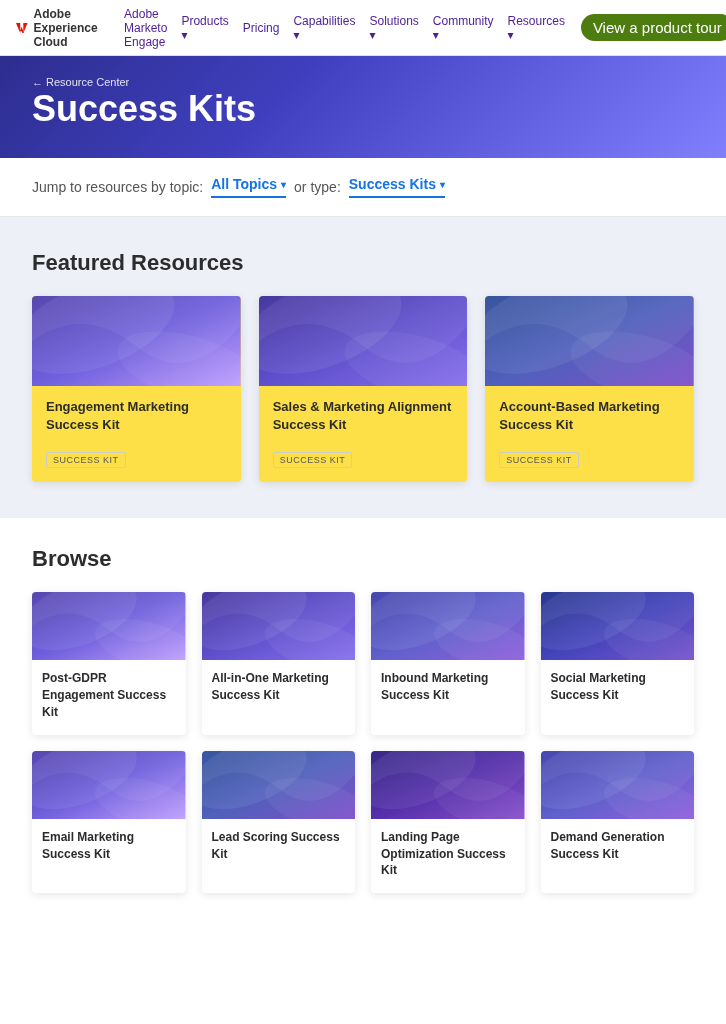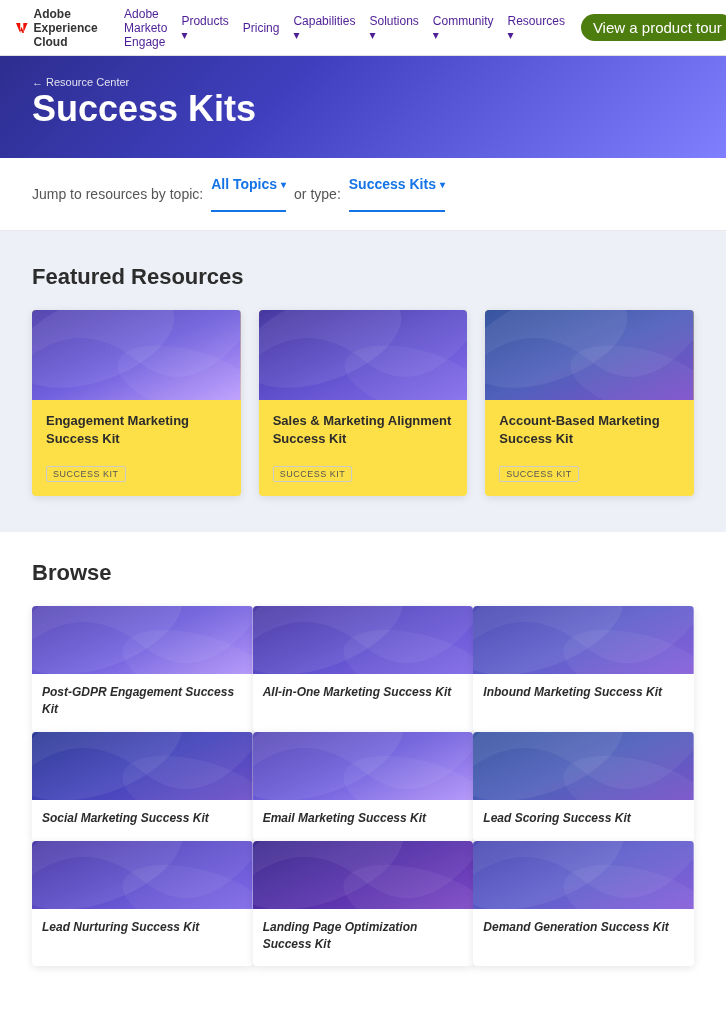--- a/index.html
+++ b/index.html
@@ -52,21 +52,21 @@
     }
     .filter-label { font-size: 14px; color: #555; }
     .filter-dropdown {
       display: inline-flex;
       align-items: center;
       gap: 4px;
       font-size: 14px;
       font-weight: 600;
       color: #1473e6;
       border-bottom: 2px solid #1473e6;
-      padding-bottom: 18px;
+      padding-bottom: 4px;
       cursor: pointer;
     }
     .filter-dropdown .chevron { font-size: 10px; }
     .filter-sep { color: #555; font-size: 14px; }
 
     
     .featured-section {
       background: #eef0f8;
       padding: 33px 32px 36px;
     }
@@ -105,23 +105,22 @@
       border: 1px solid #ccc;
       padding: 2px 6px;
       border-radius: 2px;
       text-transform: uppercase;
     }
 
     
     .browse-section { padding: 28px 32px 36px; background: #fff; }
     .browse-grid {
       display: grid;
-      grid-template-columns: repeat(3, 1fr);
-      gap: 0;
-      font-style: italic;
+      grid-template-columns: repeat(4, 1fr);
+      gap: 16px;
     }
     .browse-card {
       background: #fff;
       border-radius: 4px;
       box-shadow: 0 2px 8px rgba(0,0,0,0.1);
       overflow: hidden;
       cursor: pointer;
     }
     .browse-thumb {
       width: 100%;
@@ -348,38 +347,20 @@
     <ellipse cx="150" cy="70" rx="70" ry="30" fill="rgba(255,255,255,0.05)" transform="rotate(15 150 70)"></ellipse>
     <path d="M0,45 Q50,10 100,50 T200,30 L200,0 L0,0 Z" fill="rgba(255,255,255,0.06)"></path>
   </svg></div>
     <div class="browse-body">
       <div class="browse-title">Lead Scoring Success Kit</div>
     </div>
   </div>
       <div class="browse-card">
     <div class="browse-thumb"><svg viewBox="0 0 200 90" xmlns="http://www.w3.org/2000/svg" preserveAspectRatio="xMidYMid slice">
     <defs>
-      <linearGradient id="ggrad-violet" x1="0%" y1="0%" x2="100%" y2="100%">
-        <stop offset="0%" stop-color="#3a2a99"></stop>
-        <stop offset="50%" stop-color="#6050cc"></stop>
-        <stop offset="100%" stop-color="#8870ee"></stop>
-      </linearGradient>
-    </defs>
-    <rect width="200" height="90" fill="url(#ggrad-violet)"></rect>
-    <ellipse cx="60" cy="30" rx="80" ry="40" fill="rgba(255,255,255,0.07)" transform="rotate(-20 60 30)"></ellipse>
-    <ellipse cx="150" cy="70" rx="70" ry="30" fill="rgba(255,255,255,0.05)" transform="rotate(15 150 70)"></ellipse>
-    <path d="M0,45 Q50,10 100,50 T200,30 L200,0 L0,0 Z" fill="rgba(255,255,255,0.06)"></path>
-  </svg></div>
-    <div class="browse-body">
-      <div class="browse-title">Lead Nurturing Success Kit</div>
-    </div>
-  </div>
-      <div class="browse-card">
-    <div class="browse-thumb"><svg viewBox="0 0 200 90" xmlns="http://www.w3.org/2000/svg" preserveAspectRatio="xMidYMid slice">
-    <defs>
       <linearGradient id="ggrad-deep-purple" x1="0%" y1="0%" x2="100%" y2="100%">
         <stop offset="0%" stop-color="#2a1a80"></stop>
         <stop offset="50%" stop-color="#5530aa"></stop>
         <stop offset="100%" stop-color="#8850cc"></stop>
       </linearGradient>
     </defs>
     <rect width="200" height="90" fill="url(#ggrad-deep-purple)"></rect>
     <ellipse cx="60" cy="30" rx="80" ry="40" fill="rgba(255,255,255,0.07)" transform="rotate(-20 60 30)"></ellipse>
     <ellipse cx="150" cy="70" rx="70" ry="30" fill="rgba(255,255,255,0.05)" transform="rotate(15 150 70)"></ellipse>
     <path d="M0,45 Q50,10 100,50 T200,30 L200,0 L0,0 Z" fill="rgba(255,255,255,0.06)"></path>

